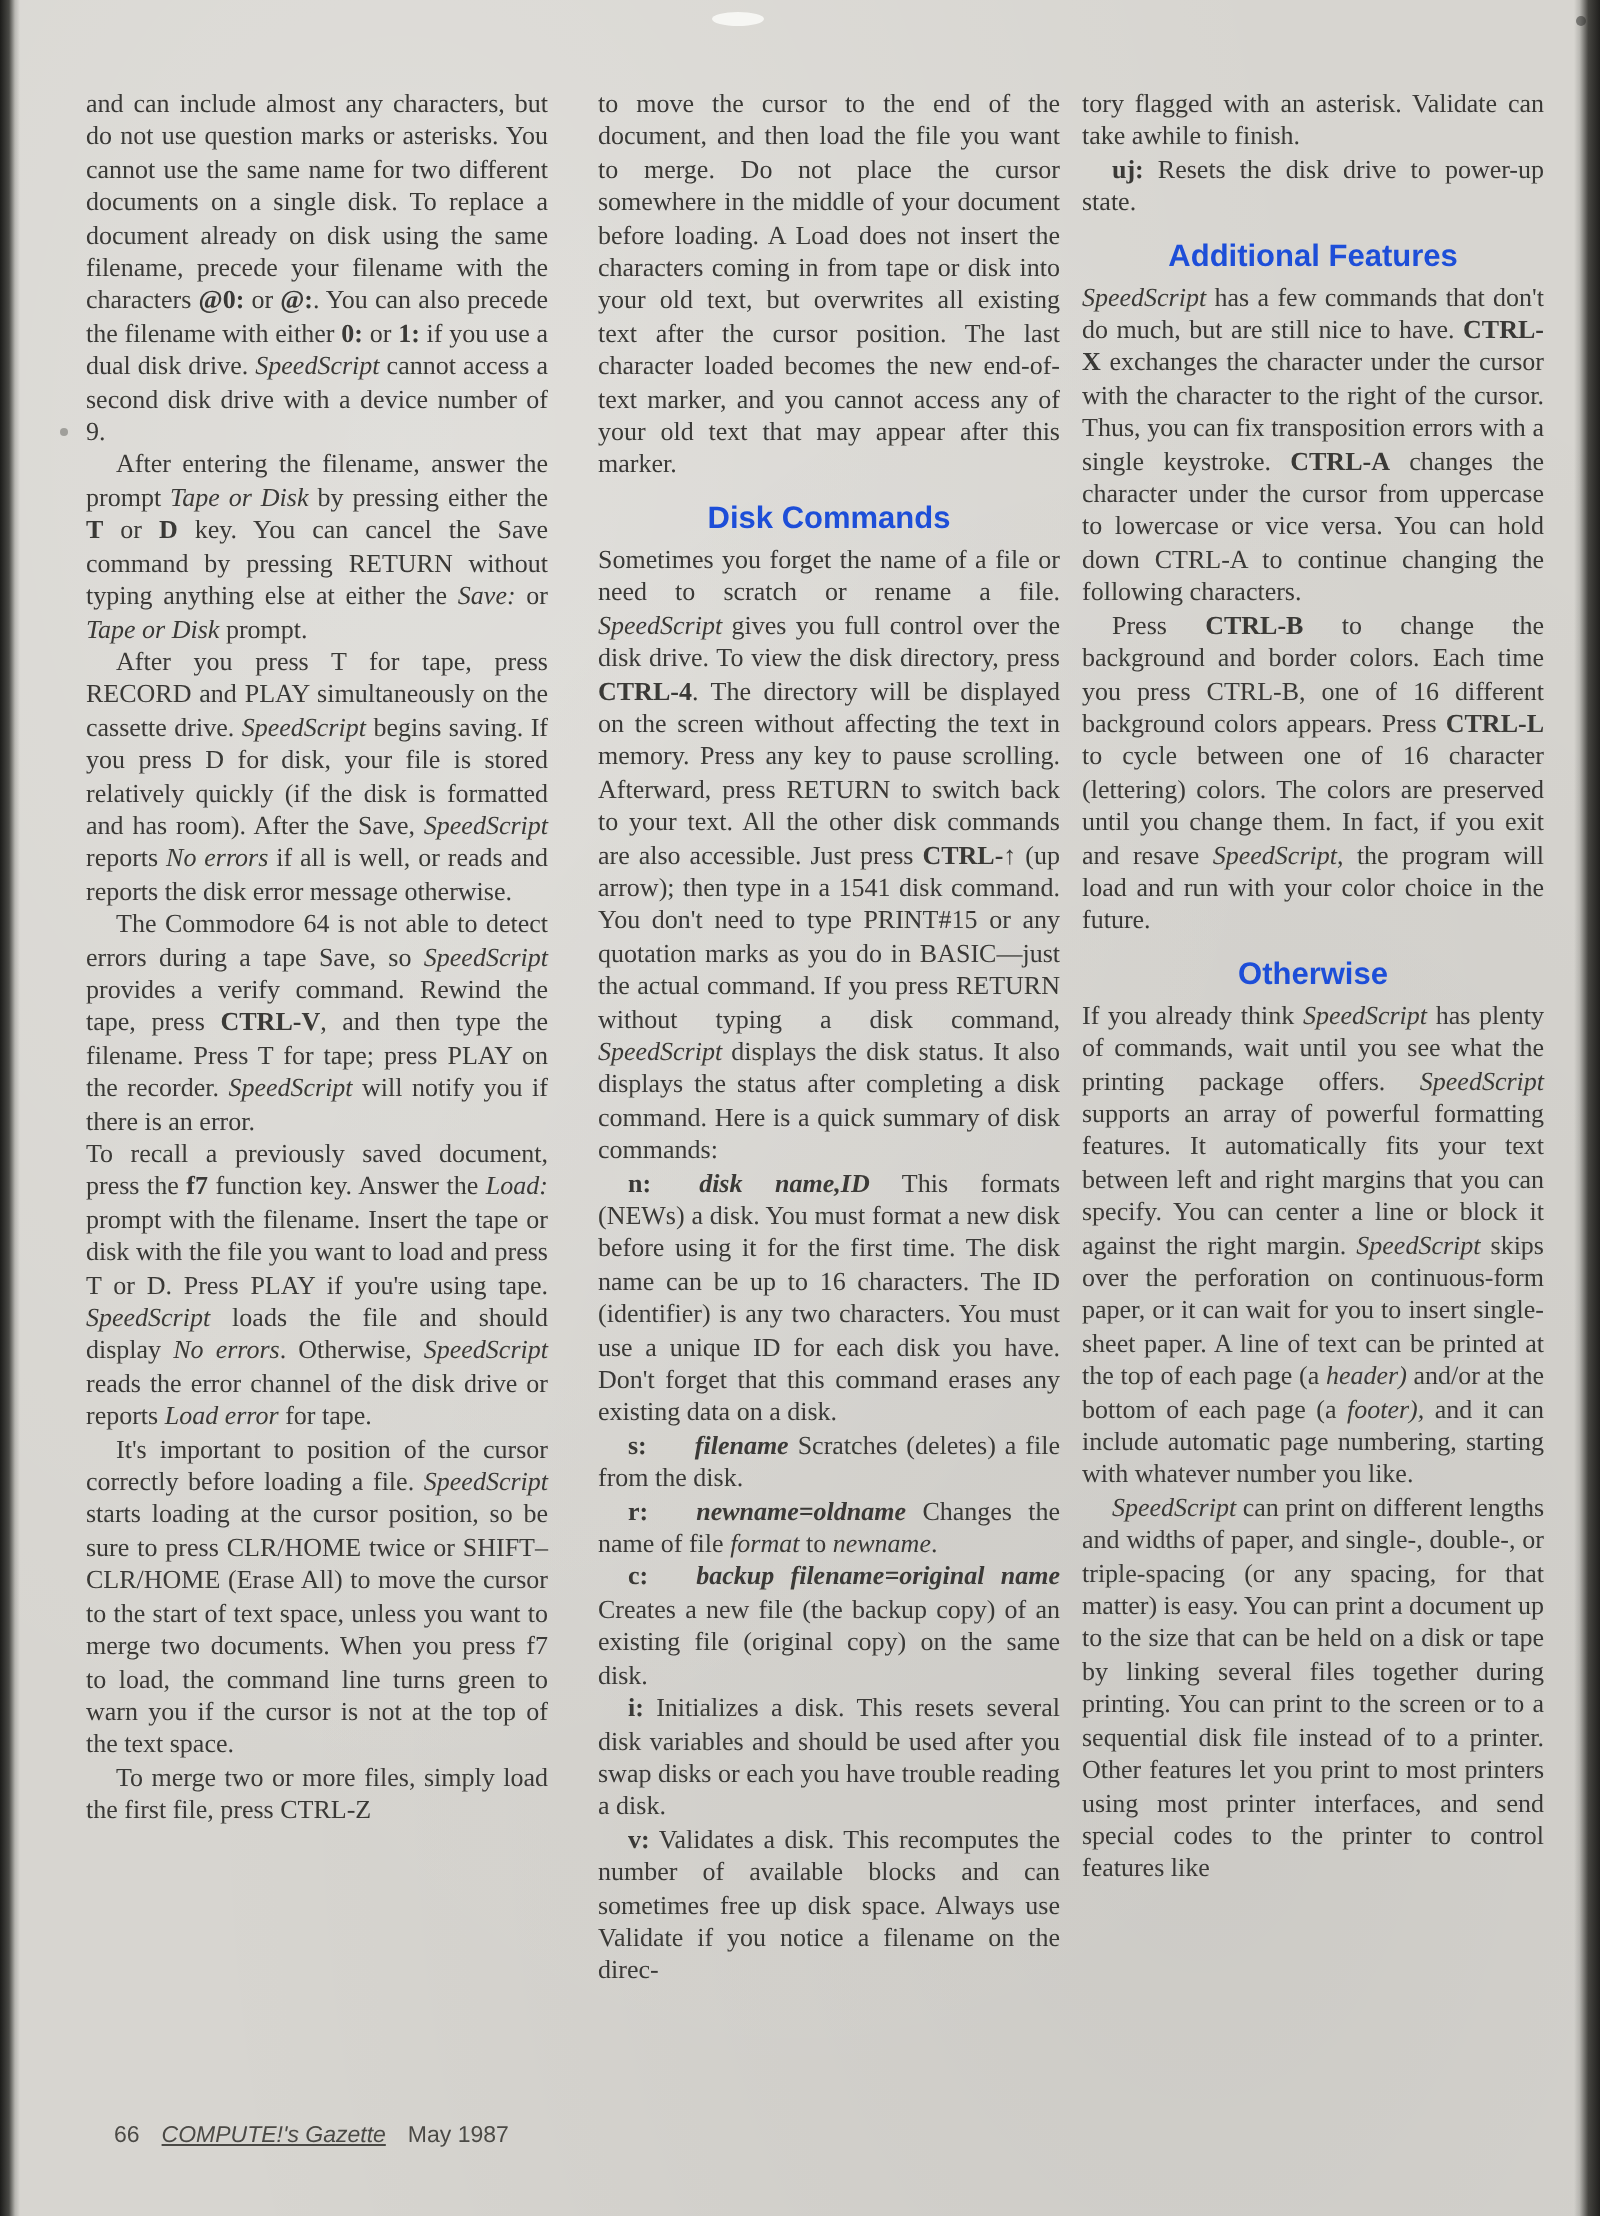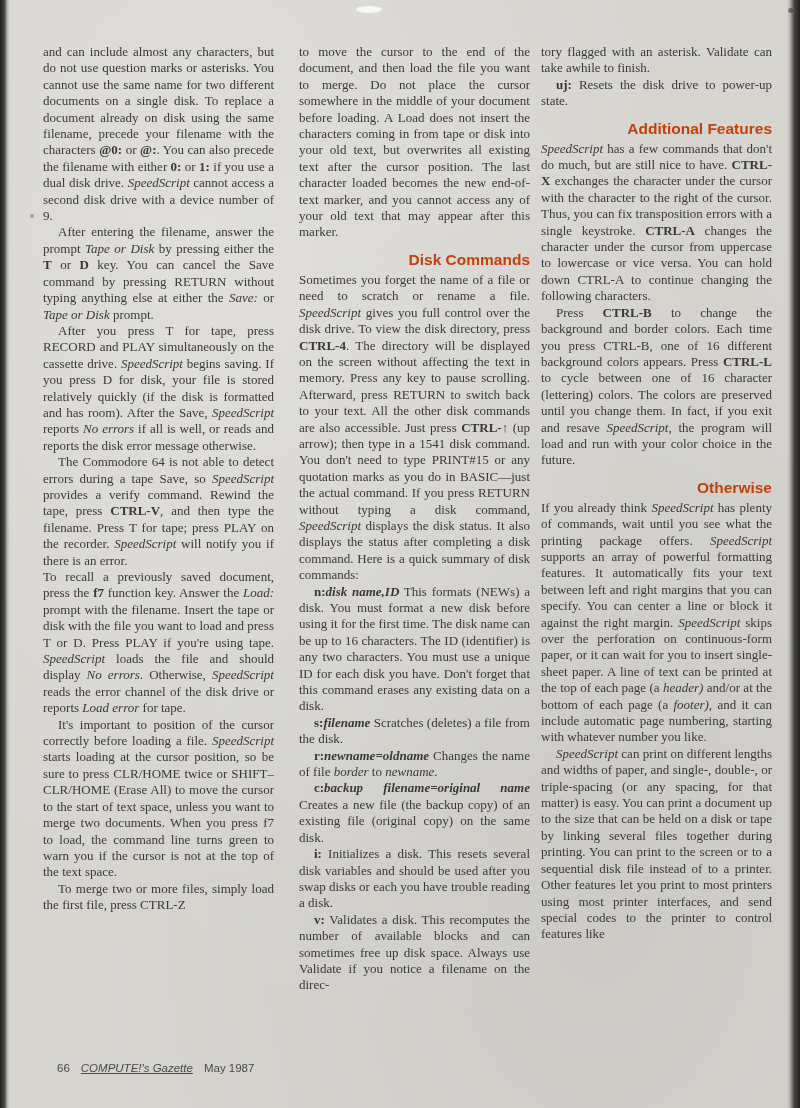--- a/index.html
+++ b/index.html
@@ -31,26 +31,26 @@
     text-align:justify;
   }
   .col.c1{left:43px;}
   .col.c2{left:299px;}
   .col.c3{left:541px;}
   .col p{margin:0;padding:0;}
   .col p.ind{text-indent:15px;}
   .col h3{
     margin:10px 0 3px 0;padding:0;
     font-family:"Liberation Sans", sans-serif;
-    font-size:15.5px;line-height:18px;font-weight:bold;color:#c2410c;
-    text-align:right;
+    font-size:15.5px;line-height:18px;font-weight:bold;color:#1d4ed8;
+    text-align:center;
   }
   .i{font-style:italic;}
   .b{font-weight:bold;}
-  .bi{font-weight:bold;font-style:italic;}
+  .bi{font-weight:bold;font-style:italic;margin-left:24px;}
   .footer{
     position:absolute;left:57px;top:1062px;
     font-family:"Liberation Sans", sans-serif;
     font-size:11.5px;color:#4a4945;
     display:flex;gap:11px;align-items:baseline;
   }
   .footer .mag{font-style:italic;text-decoration:underline;}
 </style>
 </head>
 <body>
@@ -69,21 +69,21 @@
     <p><span>To recall a previously saved document, press the </span><span class="b">f7</span><span> function key. Answer the </span><span class="i">Load:</span><span> prompt with the filename. Insert the tape or disk with the file you want to load and press T or D. Press PLAY if you're using tape. </span><span class="i">SpeedScript</span><span> loads the file and should display </span><span class="i">No errors</span><span>. Otherwise, </span><span class="i">SpeedScript</span><span> reads the error channel of the disk drive or reports </span><span class="i">Load error</span><span> for tape.</span></p>
     <p class="ind"><span>It's important to position of the cursor correctly before loading a file. </span><span class="i">SpeedScript</span><span> starts loading at the cursor position, so be sure to press CLR/HOME twice or SHIFT–CLR/HOME (Erase All) to move the cursor to the start of text space, unless you want to merge two documents. When you press f7 to load, the command line turns green to warn you if the cursor is not at the top of the text space.</span></p>
     <p class="ind"><span>To merge two or more files, simply load the first file, press CTRL-Z</span></p>
   </div>
 <div class="col c2">
     <p><span>to move the cursor to the end of the document, and then load the file you want to merge. Do not place the cursor somewhere in the middle of your document before loading. A Load does not insert the characters coming in from tape or disk into your old text, but overwrites all existing text after the cursor position. The last character loaded becomes the new end-of-text marker, and you cannot access any of your old text that may appear after this marker.</span></p>
     <h3>Disk Commands</h3>
     <p><span>Sometimes you forget the name of a file or need to scratch or rename a file. </span><span class="i">SpeedScript</span><span> gives you full control over the disk drive. To view the disk directory, press </span><span class="b">CTRL-4</span><span>. The directory will be displayed on the screen without affecting the text in memory. Press any key to pause scrolling. Afterward, press RETURN to switch back to your text. All the other disk commands are also accessible. Just press </span><span class="b">CTRL-↑</span><span> (up arrow); then type in a 1541 disk command. You don't need to type PRINT#15 or any quotation marks as you do in BASIC—just the actual command. If you press RETURN without typing a disk command, </span><span class="i">SpeedScript</span><span> displays the disk status. It also displays the status after completing a disk command. Here is a quick summary of disk commands:</span></p>
     <p class="ind"><span class="b">n:</span><span class="bi">disk name,ID</span><span> This formats (NEWs) a disk. You must format a new disk before using it for the first time. The disk name can be up to 16 characters. The ID (identifier) is any two characters. You must use a unique ID for each disk you have. Don't forget that this command erases any existing data on a disk.</span></p>
     <p class="ind"><span class="b">s:</span><span class="bi">filename</span><span> Scratches (deletes) a file from the disk.</span></p>
-    <p class="ind"><span class="b">r:</span><span class="bi">newname=oldname</span><span> Changes the name of file </span><span class="i">border</span><span> to </span><span class="i">newname</span><span>.</span></p>
+    <p class="ind"><span class="b">r:</span><span class="bi">newname=oldname</span><span> Changes the name of file </span><span class="i">format</span><span> to </span><span class="i">newname</span><span>.</span></p>
     <p class="ind"><span class="b">c:</span><span class="bi">backup filename=original name</span><span> Creates a new file (the backup copy) of an existing file (original copy) on the same disk.</span></p>
     <p class="ind"><span class="b">i:</span><span> Initializes a disk. This resets several disk variables and should be used after you swap disks or each you have trouble reading a disk.</span></p>
     <p class="ind"><span class="b">v:</span><span> Validates a disk. This recomputes the number of available blocks and can sometimes free up disk space. Always use Validate if you notice a filename on the direc-</span></p>
   </div>
 <div class="col c3">
     <p><span>tory flagged with an asterisk. Validate can take awhile to finish.</span></p>
     <p class="ind"><span class="b">uj:</span><span> Resets the disk drive to power-up state.</span></p>
     <h3>Additional Features</h3>
     <p><span class="i">SpeedScript</span><span> has a few commands that don't do much, but are still nice to have. </span><span class="b">CTRL-X</span><span> exchanges the character under the cursor with the character to the right of the cursor. Thus, you can fix transposition errors with a single keystroke. </span><span class="b">CTRL-A</span><span> changes the character under the cursor from uppercase to lowercase or vice versa. You can hold down CTRL-A to continue changing the following characters.</span></p>
     <p class="ind"><span>Press </span><span class="b">CTRL-B</span><span> to change the background and border colors. Each time you press CTRL-B, one of 16 different background colors appears. Press </span><span class="b">CTRL-L</span><span> to cycle between one of 16 character (lettering) colors. The colors are preserved until you change them. In fact, if you exit and resave </span><span class="i">SpeedScript</span><span>, the program will load and run with your color choice in the future.</span></p>

